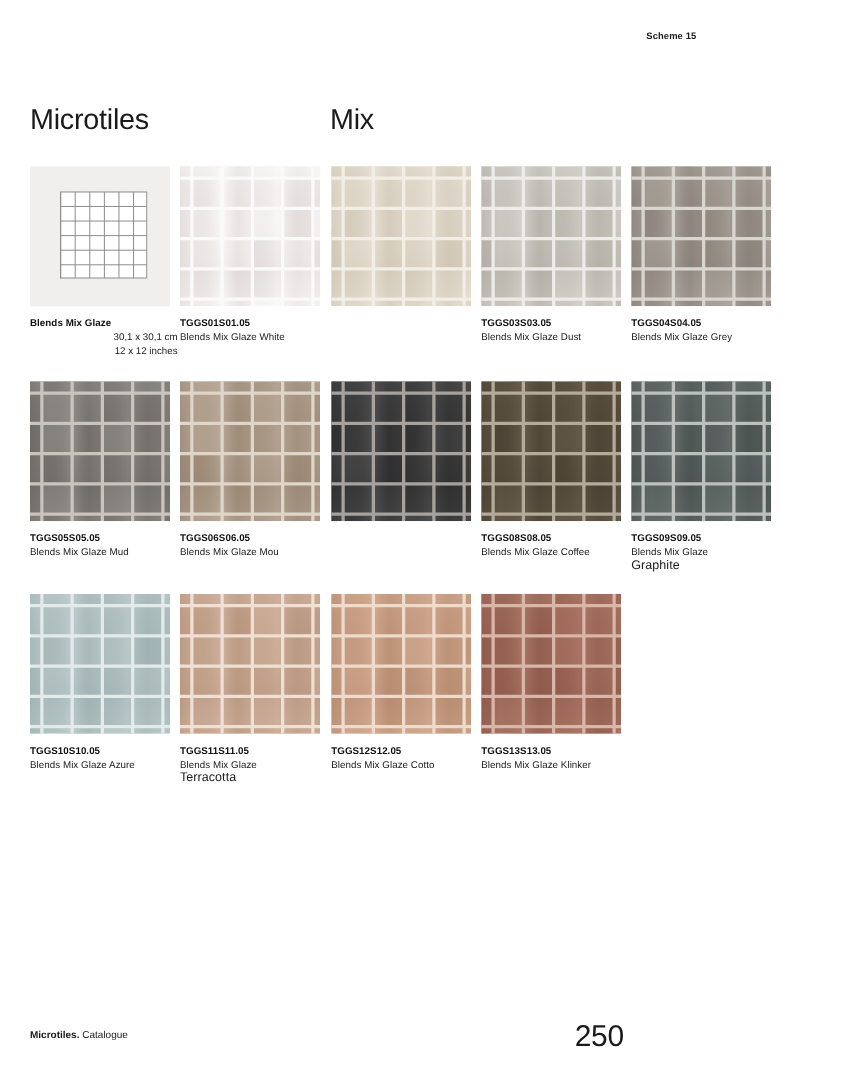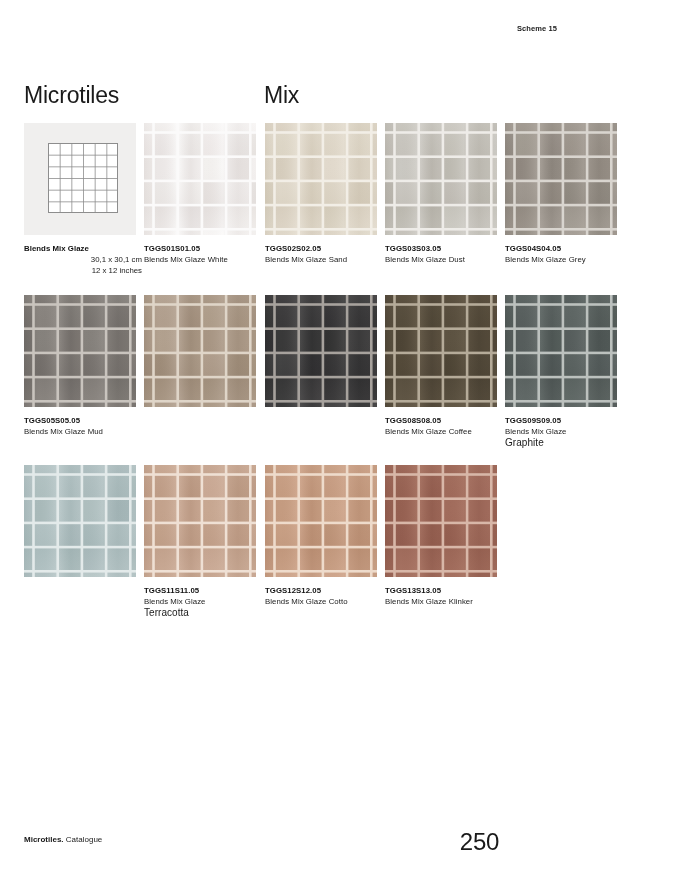--- a/index.html
+++ b/index.html
@@ -68,21 +68,21 @@
     display: block;
     position: relative;
     width: 600px;
   }
   .row-1 { height: 172px; }
   .row-2 { height: 170px; }
   .row-3 { height: 175px; }
 
   .cell {
     position: absolute;
-    top: 5px;
+    top: 15px;
     width: 116px;
   }
   .cell-c0 { left: 0px; }
   .cell-c1 { left: 120px; }
   .cell-c2 { left: 241px; }
   .cell-c3 { left: 361px; }
   .cell-c4 { left: 481px; }
 
   .swatch {
     position: relative;
@@ -144,21 +144,21 @@
     font-weight: 400;
     line-height: 11px;
     color: #1a1a1a;
     text-align: right;
   }
 
   
   .footer {
     position: absolute;
     left: 0;
-    bottom: 0;
+    bottom: 12px;
     width: 561px;
     height: 70px;
   }
   .footer-left {
     position: absolute;
     left: 24px;
     bottom: 26px;
     font-size: 8px;
     line-height: 11px;
     color: #1a1a1a;
@@ -370,25 +370,20 @@
               <rect x="0" y="105" width="112" height="2.6" fill="#f2eee6"></rect>
               <rect x="0" y="129.2" width="112" height="2.6" fill="#f2eee6"></rect>
               <rect x="-16" y="0" width="2.6" height="112" fill="#f2eee6"></rect>
               <rect x="8.2" y="0" width="2.6" height="112" fill="#f2eee6"></rect>
               <rect x="32.4" y="0" width="2.6" height="112" fill="#f2eee6"></rect>
               <rect x="56.599999999999994" y="0" width="2.6" height="112" fill="#f2eee6"></rect>
               <rect x="80.8" y="0" width="2.6" height="112" fill="#f2eee6"></rect>
               <rect x="105" y="0" width="2.6" height="112" fill="#f2eee6"></rect>
               <rect x="129.2" y="0" width="2.6" height="112" fill="#f2eee6"></rect>
             </svg></div>
-        <div class="caption">
-          <span class="cap-code">TGGS02S02.05</span>
-          <span class="cap-name">Blends Mix Glaze Sand</span>
-          <span class="cap-name-2"></span>
-        </div>
       </div>
 
       <div class="cell cell-c3">
         <div class="swatch"><svg width="112" height="112" viewBox="0 0 112 112" preserveAspectRatio="none">
               <defs>
                 <linearGradient id="gTGGS03S03.05" x1="0" y1="0" x2="1" y2="0">
                   <stop offset="0%" stop-color="#aeaaa1" stop-opacity="0.55"></stop>
                   <stop offset="14%" stop-color="#c2bfb7" stop-opacity="0"></stop>
                   <stop offset="30%" stop-color="#d9d7d2" stop-opacity="0.75"></stop>
                   <stop offset="42%" stop-color="#aeaaa1" stop-opacity="0.45"></stop>
@@ -698,20 +693,25 @@
               <rect x="0" y="105" width="112" height="2.6" fill="#dfd5c8"></rect>
               <rect x="0" y="129.2" width="112" height="2.6" fill="#dfd5c8"></rect>
               <rect x="-16" y="0" width="2.6" height="112" fill="#dfd5c8"></rect>
               <rect x="8.2" y="0" width="2.6" height="112" fill="#dfd5c8"></rect>
               <rect x="32.4" y="0" width="2.6" height="112" fill="#dfd5c8"></rect>
               <rect x="56.599999999999994" y="0" width="2.6" height="112" fill="#dfd5c8"></rect>
               <rect x="80.8" y="0" width="2.6" height="112" fill="#dfd5c8"></rect>
               <rect x="105" y="0" width="2.6" height="112" fill="#dfd5c8"></rect>
               <rect x="129.2" y="0" width="2.6" height="112" fill="#dfd5c8"></rect>
             </svg></div>
+        <div class="caption">
+          <span class="cap-code">TGGS06S06.05</span>
+          <span class="cap-name">Blends Mix Glaze Mou</span>
+          <span class="cap-name-2"></span>
+        </div>
       </div>
 
       <div class="cell cell-c2">
         <div class="swatch"><svg width="112" height="112" viewBox="0 0 112 112" preserveAspectRatio="none">
               <defs>
                 <linearGradient id="gTGGS07S07.05" x1="0" y1="0" x2="1" y2="0">
                   <stop offset="0%" stop-color="#2a2a2b" stop-opacity="0.55"></stop>
                   <stop offset="14%" stop-color="#3a393a" stop-opacity="0"></stop>
                   <stop offset="30%" stop-color="#575656" stop-opacity="0.75"></stop>
                   <stop offset="42%" stop-color="#2a2a2b" stop-opacity="0.45"></stop>
@@ -1016,20 +1016,25 @@
               <rect x="0" y="105" width="112" height="2.6" fill="#e3eaea"></rect>
               <rect x="0" y="129.2" width="112" height="2.6" fill="#e3eaea"></rect>
               <rect x="-16" y="0" width="2.6" height="112" fill="#e3eaea"></rect>
               <rect x="8.2" y="0" width="2.6" height="112" fill="#e3eaea"></rect>
               <rect x="32.4" y="0" width="2.6" height="112" fill="#e3eaea"></rect>
               <rect x="56.599999999999994" y="0" width="2.6" height="112" fill="#e3eaea"></rect>
               <rect x="80.8" y="0" width="2.6" height="112" fill="#e3eaea"></rect>
               <rect x="105" y="0" width="2.6" height="112" fill="#e3eaea"></rect>
               <rect x="129.2" y="0" width="2.6" height="112" fill="#e3eaea"></rect>
             </svg></div>
+        <div class="caption">
+          <span class="cap-code">TGGS10S10.05</span>
+          <span class="cap-name">Blends Mix Glaze Azure</span>
+          <span class="cap-name-2"></span>
+        </div>
       </div>
 
       <div class="cell cell-c1">
         <div class="swatch"><svg width="112" height="112" viewBox="0 0 112 112" preserveAspectRatio="none">
               <defs>
                 <linearGradient id="gTGGS11S11.05" x1="0" y1="0" x2="1" y2="0">
                   <stop offset="0%" stop-color="#b08d77" stop-opacity="0.55"></stop>
                   <stop offset="14%" stop-color="#c3a28c" stop-opacity="0"></stop>
                   <stop offset="30%" stop-color="#d4b7a4" stop-opacity="0.75"></stop>
                   <stop offset="42%" stop-color="#b08d77" stop-opacity="0.45"></stop>

